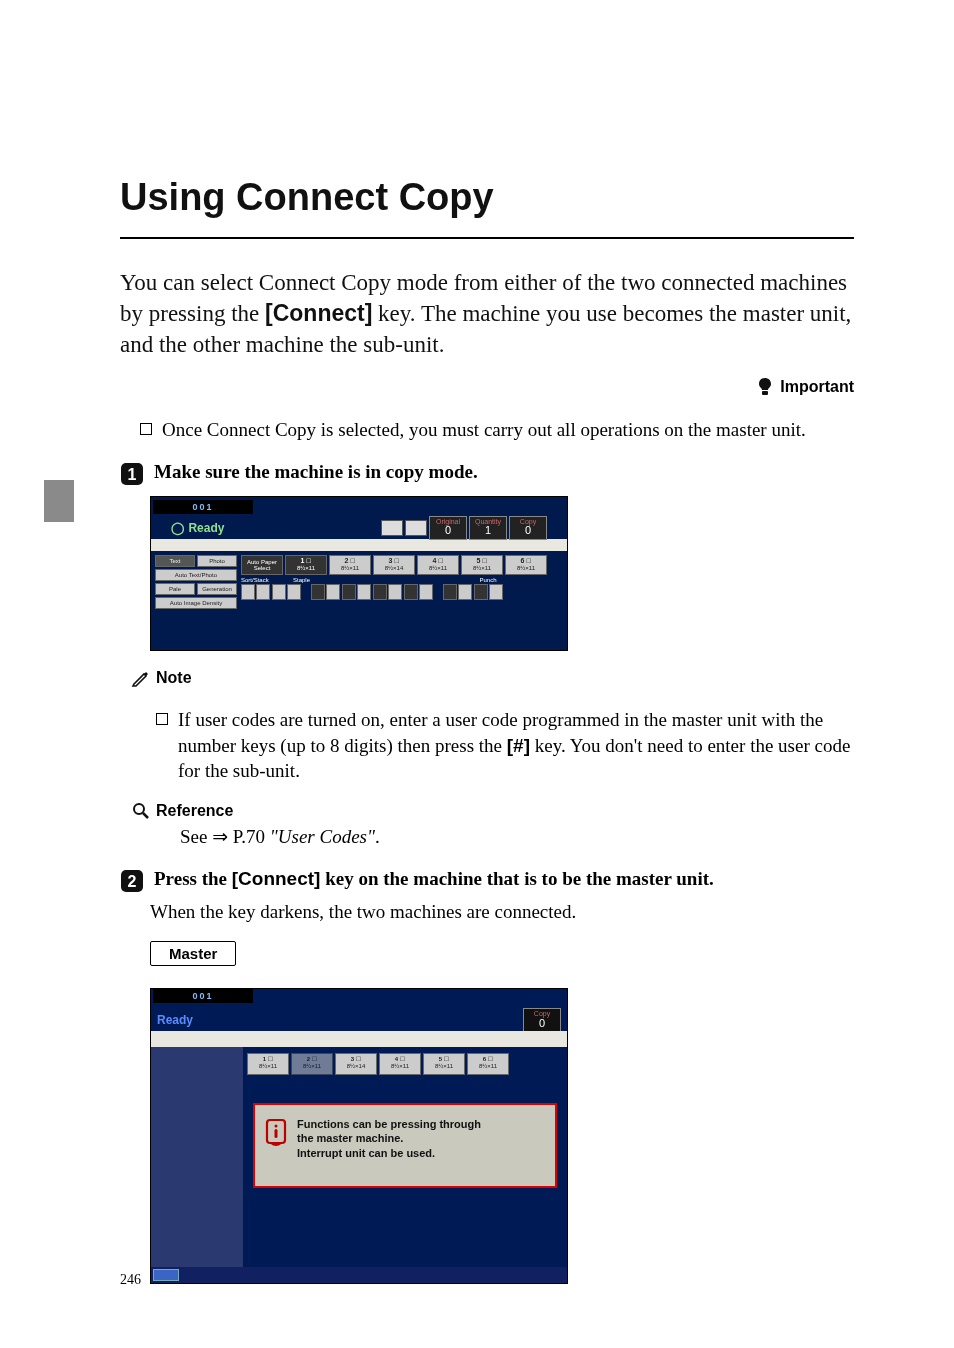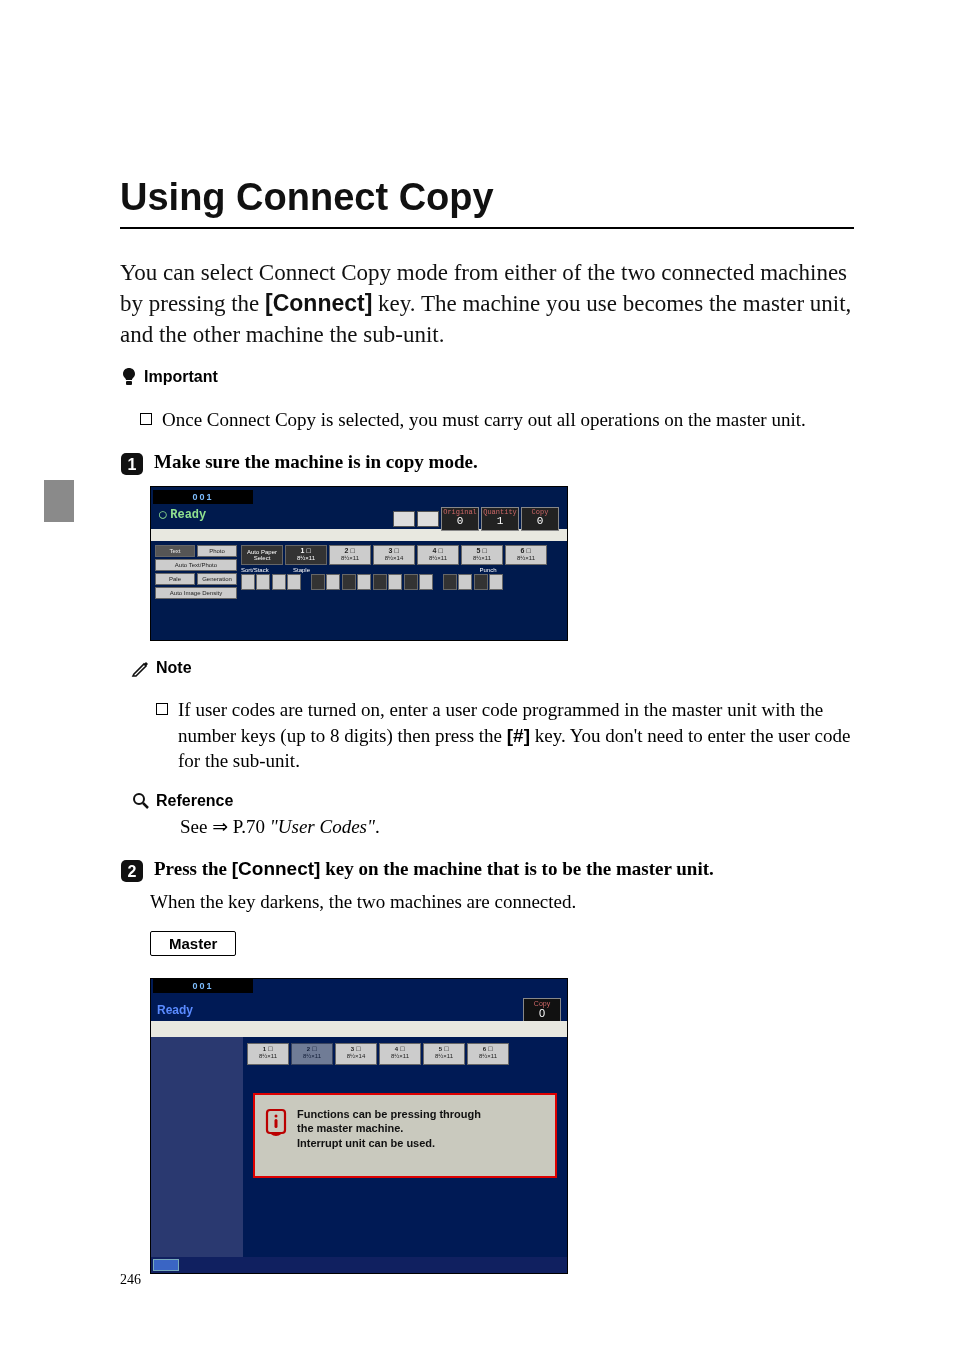--- a/index.html
+++ b/index.html
@@ -1,42 +1,42 @@
 <!DOCTYPE html>
 <html><head>
 <meta charset="utf-8">
 <style>
   * { margin: 0; padding: 0; box-sizing: border-box; }
   body { background: #555; font-family: Georgia, 'Times New Roman', serif; display: flex; justify-content: center; }
   .page { width: 954px; height: 1348px; background: #fff; position: relative; padding: 90px 100px 40px 120px; }
   .sidebar-tab { position: absolute; left: 44px; top: 480px; width: 30px; height: 42px; background: #8a8a8a; }
-  .title { font-family: Arial, Helvetica, sans-serif; font-size: 38px; font-weight: bold; color: #111; margin-bottom: 8px; margin-top: 86px; }
+  .title { font-family: Arial, Helvetica, sans-serif; font-size: 38px; font-weight: bold; color: #111; margin-bottom: 18px; margin-top: 86px; }
   .hr { border: none; border-top: 2px solid #000; margin-bottom: 28px; }
   .para { font-size: 23px; line-height: 1.35; color: #111; margin-bottom: 10px; }
-  .important-row { display: flex; align-items: center; gap: 6px; margin-top: 17px; }
+  .important-row { display: flex; align-items: center; gap: 6px; margin-top: 17px; justify-content: flex-end; }
   .important-icon { width: 18px; height: 20px; }
   .important-label { font-family: Arial, Helvetica, sans-serif; font-weight: bold; font-size: 16px; }
   .bullet-box { width: 12px; height: 12px; border: 1.5px solid #000; background: #fff; display: inline-block; margin-right: 10px; flex-shrink: 0; vertical-align: top; position: relative; top: 6px; }
   .bullet-item { display: flex; font-size: 19px; line-height: 1.35; margin-left: 20px; margin-top: 20px; margin-bottom: 8px; }
   .step-icon { width: 24px; height: 24px; display: inline-block; vertical-align: middle; margin-right: 6px; }
   .step { margin-top: 18px; margin-bottom: 8px; }
   .step-text { font-size: 19px; font-weight: bold; display: inline; }
   .keycap { font-family: Arial, Helvetica, sans-serif; font-weight: bold; }
   .pencil-row, .mag-row { display: flex; align-items: flex-start; gap: 6px; margin-top: 18px; margin-left: 12px; }
   .note-label, .ref-label { font-family: Arial, Helvetica, sans-serif; font-weight: bold; font-size: 16px; }
   .ref-item { margin-left: 60px; font-size: 19px; line-height: 1.35; margin-top: 4px; }
   .cite { font-style: italic; }
   .body-sub { font-size: 19px; margin-left: 30px; margin-top: 6px; }
   .pagenum { position: absolute; bottom: 60px; left: 120px; font-size: 14px; }
 
   
   .panel1 { width: 418px; height: 155px; background: #001a4d; margin-left: 30px; margin-top: 10px; border: 1px solid #000; font-family: Arial, Helvetica, sans-serif; font-size: 9px; color: #fff; position: relative; }
   .p1-top { height: 20px; display: flex; align-items: center; }
   .p1-id { background: #000; width: 100px; color: #7fbfff; text-align: center; font-weight: bold; padding: 2px 0; letter-spacing: 2px; margin-left: 2px; }
-  .p1-bar { display: flex; align-items: flex-start; height: 22px; padding: 0 8px; font-family: Liberation Mono, monospace; }
+  .p1-bar { display: flex; align-items: center; height: 22px; padding: 0 20px; }
   .p1-ready { color: #8fe08f; font-weight: bold; font-size: 12px; }
   .p1-ready span { margin-right: 4px; }
   .p1-mini-icons { margin-left: auto; display: flex; gap: 2px; align-items: center; }
   .p1-iconbtn { width: 22px; height: 16px; background: #ddd; border: 1px solid #555; }
   .p1-stat { width: 38px; height: 24px; background: #222; border: 1px solid #888; color: #c66; font-size: 7px; text-align: center; line-height: 1; padding-top: 1px; }
   .p1-stat .n { color: #fff; font-size: 11px; display:block; }
   .p1-whiteband { background: #e8e8e0; height: 12px; }
   .p1-body { padding: 4px 4px; display: flex; gap: 4px; }
   .p1-left { display: grid; grid-template-columns: 1fr 1fr; gap: 2px; width: 88px; }
   .p1-btn { background: #ccc; border: 1px solid #666; color: #222; font-size: 6px; text-align: center; padding: 2px 0; }

